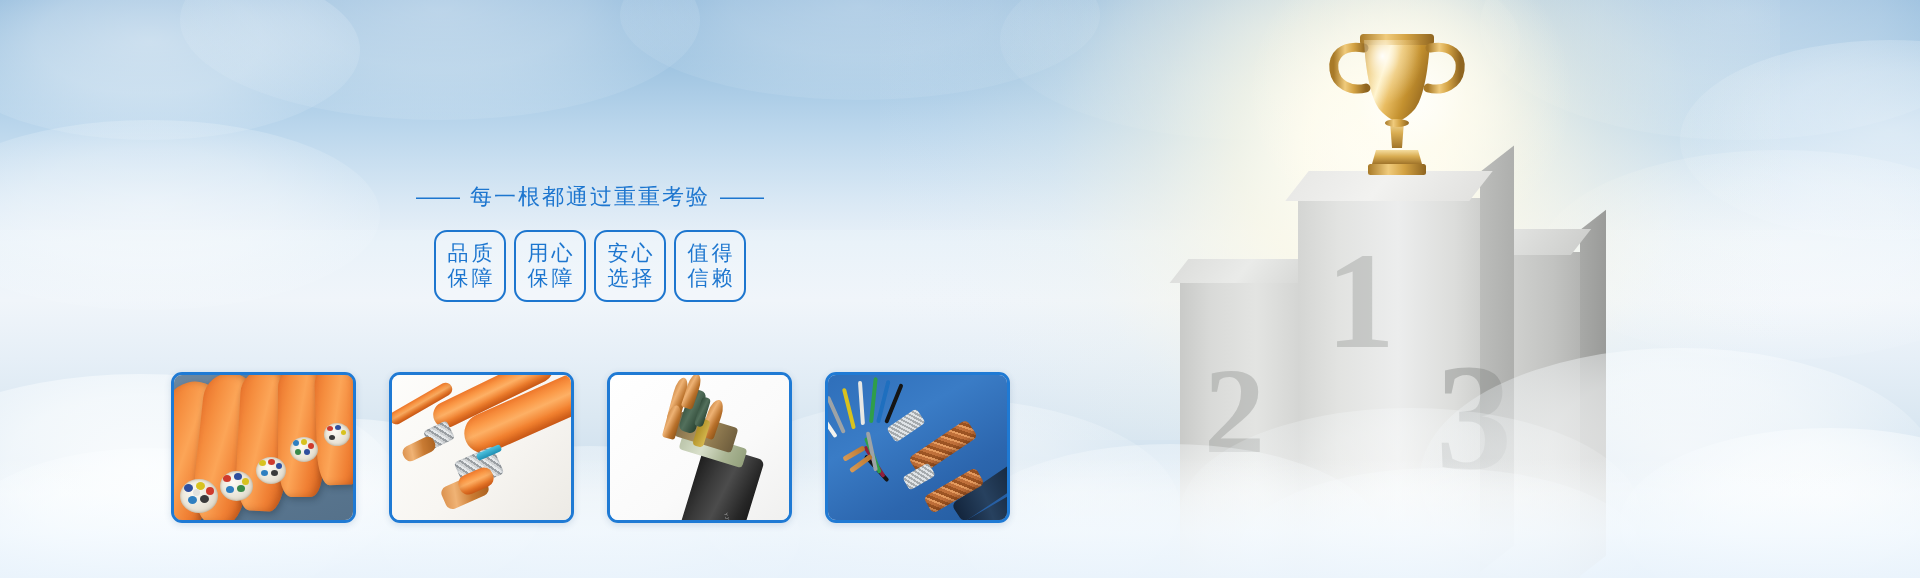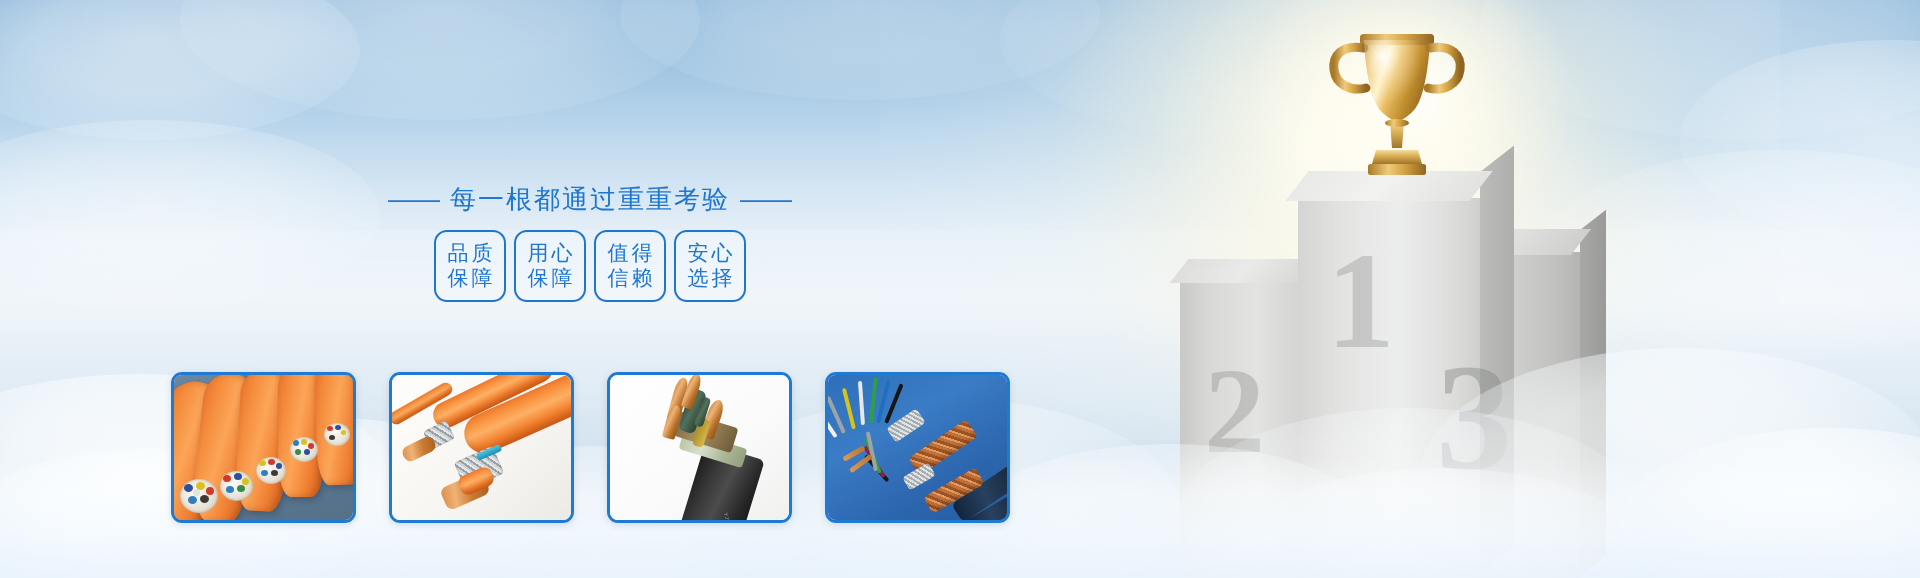--- a/index.html
+++ b/index.html
@@ -159,21 +159,21 @@
     font-size:84px; line-height:1;
     font-weight:bold;
     color:#1d76cf;
     letter-spacing:2px;
     text-shadow:0 2px 3px rgba(255,255,255,0.55);
     white-space:nowrap;
   }
   .subtitle {
     position:absolute; left:0; top:186px; width:1180px;
     text-align:center;
-    font-size:26px; line-height:1;
+    font-size:22px; line-height:1;
     color:#1d76cf;
     letter-spacing:2px;
     white-space:nowrap;
   }
   .subtitle .dash { letter-spacing:0; margin:0 10px; }
 
   
   .badges {
     position:absolute; left:0; top:230px; width:1180px;
     display:flex; justify-content:center; align-items:center; gap:8px;
@@ -397,26 +397,26 @@
   <div class="badges">
     <div class="badge">
       <span>品质</span>
       <span>保障</span>
     </div>
     <div class="badge">
       <span>用心</span>
       <span>保障</span>
     </div>
     <div class="badge">
+      <span>安心</span>
+      <span>选择</span>
+    </div>
+    <div class="badge">
       <span>值得</span>
       <span>信赖</span>
-    </div>
-    <div class="badge">
-      <span>安心</span>
-      <span>选择</span>
     </div>
   </div>
 
   <div class="cards">
 
     <div class="card">
       <div class="card-inner">
         <div class="c1-bg"></div>
 
         <div class="c1-cab" style="left:-16px; top:6px;  width:60px; height:150px; transform:rotate(9deg);"></div>

